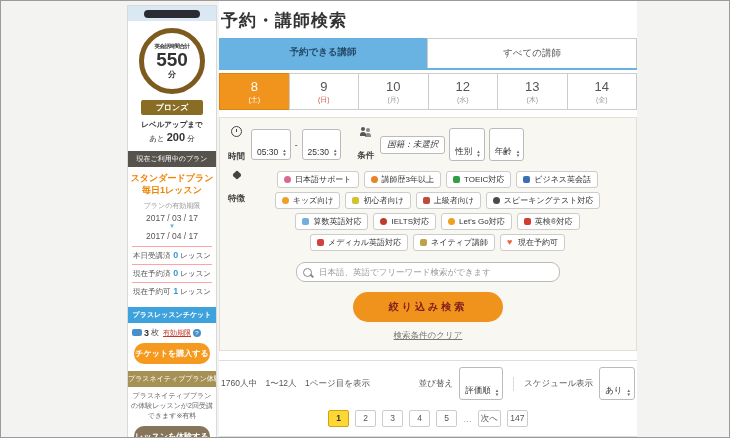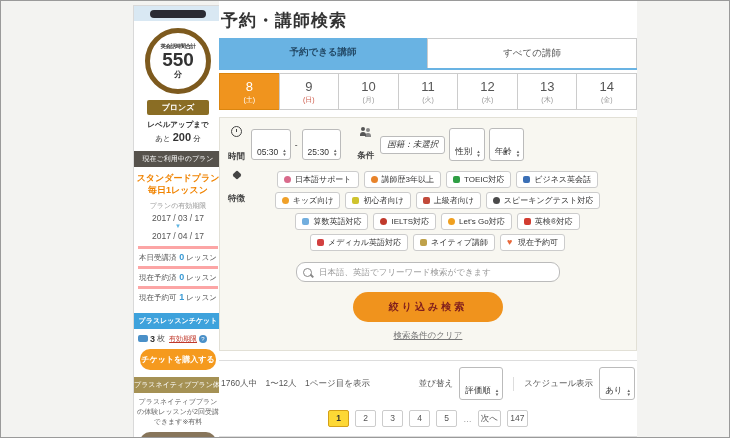--- a/index.html
+++ b/index.html
@@ -1,39 +1,39 @@
 <!DOCTYPE html>
 <html><head>
 <meta charset="utf-8">
 <style>
   html,body{margin:0;padding:0;}
   body{font-family:"Liberation Sans","DejaVu Sans",sans-serif;background:#dcdcdc;}
   .frame{position:relative;width:730px;height:438px;background:#f3f3f1;border:1px solid #9a9a9a;overflow:hidden;box-sizing:border-box;}
 
   
-  .sidebar{position:absolute;left:132px;top:4px;width:90px;height:434px;background:#fff;border:1px solid #d9d9d9;box-sizing:border-box;overflow:hidden;font-size:8px;color:#555;}
+  .sidebar{position:absolute;left:126px;top:4px;width:90px;height:434px;background:#fff;border:1px solid #d9d9d9;box-sizing:border-box;overflow:hidden;font-size:8px;color:#555;}
   .sb-userbar{height:15px;background:#d9e8f3;display:flex;align-items:center;justify-content:center;}
   .redact{width:56px;height:8px;border-radius:4px;background:#2b2b33;filter:blur(.7px);}
   .badge-wrap{text-align:center;padding-top:7px;}
   .ring{width:56px;height:56px;border:5px solid #7d5a1e;border-radius:50%;margin:0 auto;background:#fff;display:flex;flex-direction:column;align-items:center;justify-content:center;}
   .ring-label{font-size:5.5px;font-weight:bold;color:#333;letter-spacing:-.5px;white-space:nowrap;}
   .ring-value{font-size:19px;font-weight:bold;color:#333;line-height:19px;}
   .ring-unit{font-size:8px;color:#333;font-weight:bold;}
   .rank{width:62px;margin:6px auto 0;background:#8a6d24;color:#fff;font-weight:bold;font-size:8px;padding:2px 0;border-radius:2px;}
   .levelup-1{margin-top:5px;font-weight:bold;color:#333;font-size:7.5px;}
   .levelup-2{color:#333;font-size:7.5px;margin-top:1px;}
   .levelup-2 b{font-size:11px;}
   .sb-header{margin-top:7px;color:#fff;font-size:7px;text-align:center;padding:3px 0;white-space:nowrap;overflow:hidden;}
   .plan-h{background:#56524c;}
   .plan-name{color:#f08300;font-weight:bold;font-size:9px;text-align:center;margin-top:5px;line-height:12px;}
   .plan-exp{text-align:center;color:#999;margin-top:5px;font-size:7px;}
   .plan-date{text-align:center;color:#555;font-size:8.5px;margin-top:2px;}
   .date-arrow{text-align:center;color:#5cb4e2;font-size:6px;line-height:6px;}
   .stats{margin:5px 4px 0;}
-  .stat-row{display:flex;justify-content:space-between;align-items:center;border-top:3px solid #fca5a5;padding:3px 1px;font-size:7.5px;color:#555;white-space:nowrap;}
+  .stat-row{display:flex;justify-content:space-between;align-items:center;border-top:1px solid #fca5a5;padding:3px 1px;font-size:7.5px;color:#555;white-space:nowrap;}
   .stat-row b{color:#3a9ad4;font-size:9px;}
   .ticket-h{background:#3ea2dc;font-weight:bold;}
   .ticket-row{display:flex;align-items:center;gap:2px;padding:4px 4px 0;white-space:nowrap;}
   .ticket-ic{width:10px;height:7px;background:#4a90c8;border-radius:2px;display:inline-block;}
   .ticket-row b{color:#333;font-size:9px;}
   .exp-link{color:#c0392b;text-decoration:underline;font-size:7px;margin-left:2px;}
   .q-ic{width:8px;height:8px;background:#4a90c8;border-radius:50%;color:#fff;font-size:6px;line-height:8px;text-align:center;display:inline-block;}
   .btn{display:block;width:76px;margin:5px auto 0;border:none;border-radius:10px;color:#fff;font-weight:bold;font-size:8px;padding:5px 0;text-align:center;white-space:nowrap;overflow:hidden;}
   .btn.orange{background:#f59a1e;}
   .btn.brown{background:#87755a;}
@@ -182,24 +182,20 @@
       </div>
       <div class="date-box sun">
         <div class="date-day">9</div>
         <div class="date-dow">(日)</div>
       </div>
       <div class="date-box">
         <div class="date-day">10</div>
         <div class="date-dow">(月)</div>
       </div>
       <div class="date-box">
-        <div class="date-day">11</div>
-        <div class="date-dow">(火)</div>
-      </div>
-      <div class="date-box">
         <div class="date-day">12</div>
         <div class="date-dow">(水)</div>
       </div>
       <div class="date-box">
         <div class="date-day">13</div>
         <div class="date-dow">(木)</div>
       </div>
       <div class="date-box">
         <div class="date-day">14</div>
         <div class="date-dow">(金)</div>

